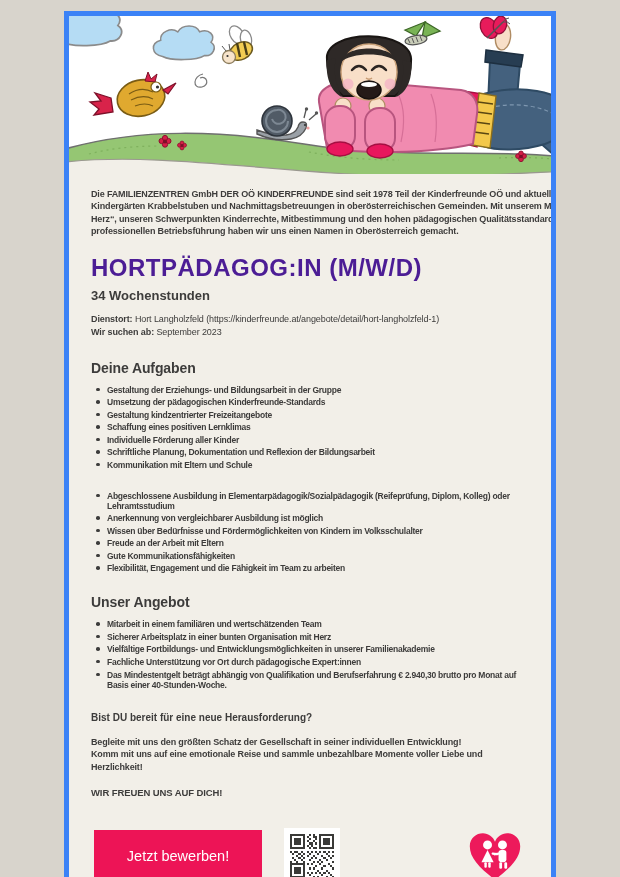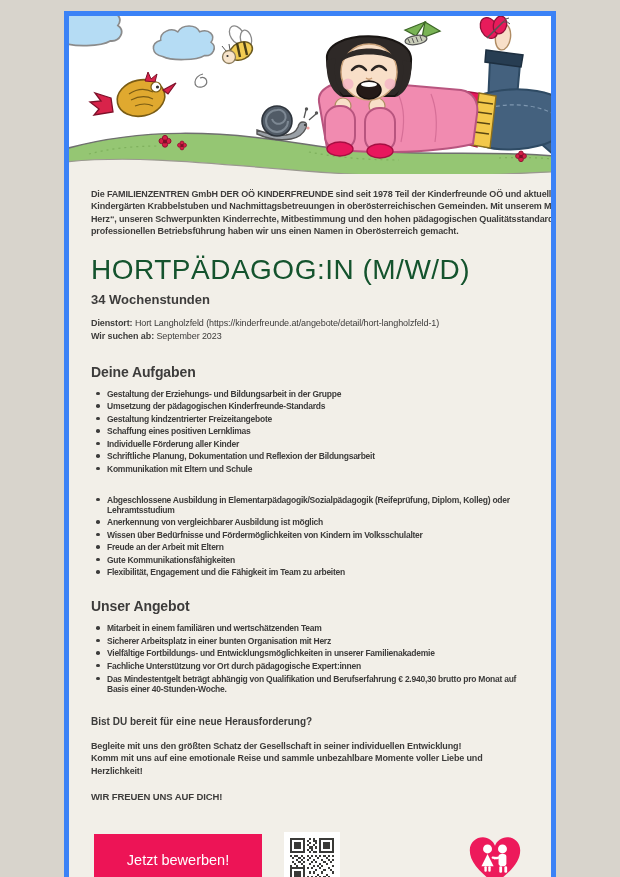--- a/index.html
+++ b/index.html
@@ -12,21 +12,21 @@
     font-family:"Liberation Sans","DejaVu Sans",sans-serif;
     color:#3d3c3b;
     overflow:hidden;
     margin:11px auto;
   }
   .illustration{width:610px;height:158px;display:block;background:#fff;}
   .content{padding:14px 22px 0 22px;}
   .intro{font-size:9px;line-height:1.38;font-weight:700;letter-spacing:-0.15px;margin:0;width:580px;}
   h1.job-title{
     margin:16px 0 6px 0;
-    font-size:28px;font-weight:400;color:#14532d;letter-spacing:0.5px;
+    font-size:24px;font-weight:700;color:#4c1d95;letter-spacing:0.5px;
   }
   .hours{font-size:13px;font-weight:700;margin:0 0 10px 0;}
   .meta{font-size:9px;line-height:1.45;margin:0;letter-spacing:-0.1px;}
   .meta b{font-weight:700;}
   .section{margin-top:21px;}
   h2.section-heading{font-size:14px;font-weight:700;margin:0;letter-spacing:-0.1px;}
   ul.bullets{list-style:none;margin:9px 0 0 0;padding:0 0 0 4px;}
   ul.bullets li{
     position:relative;padding-left:12px;margin:0 0 2.5px 0;
     font-size:8.5px;font-weight:700;letter-spacing:-0.25px;line-height:1.18;

